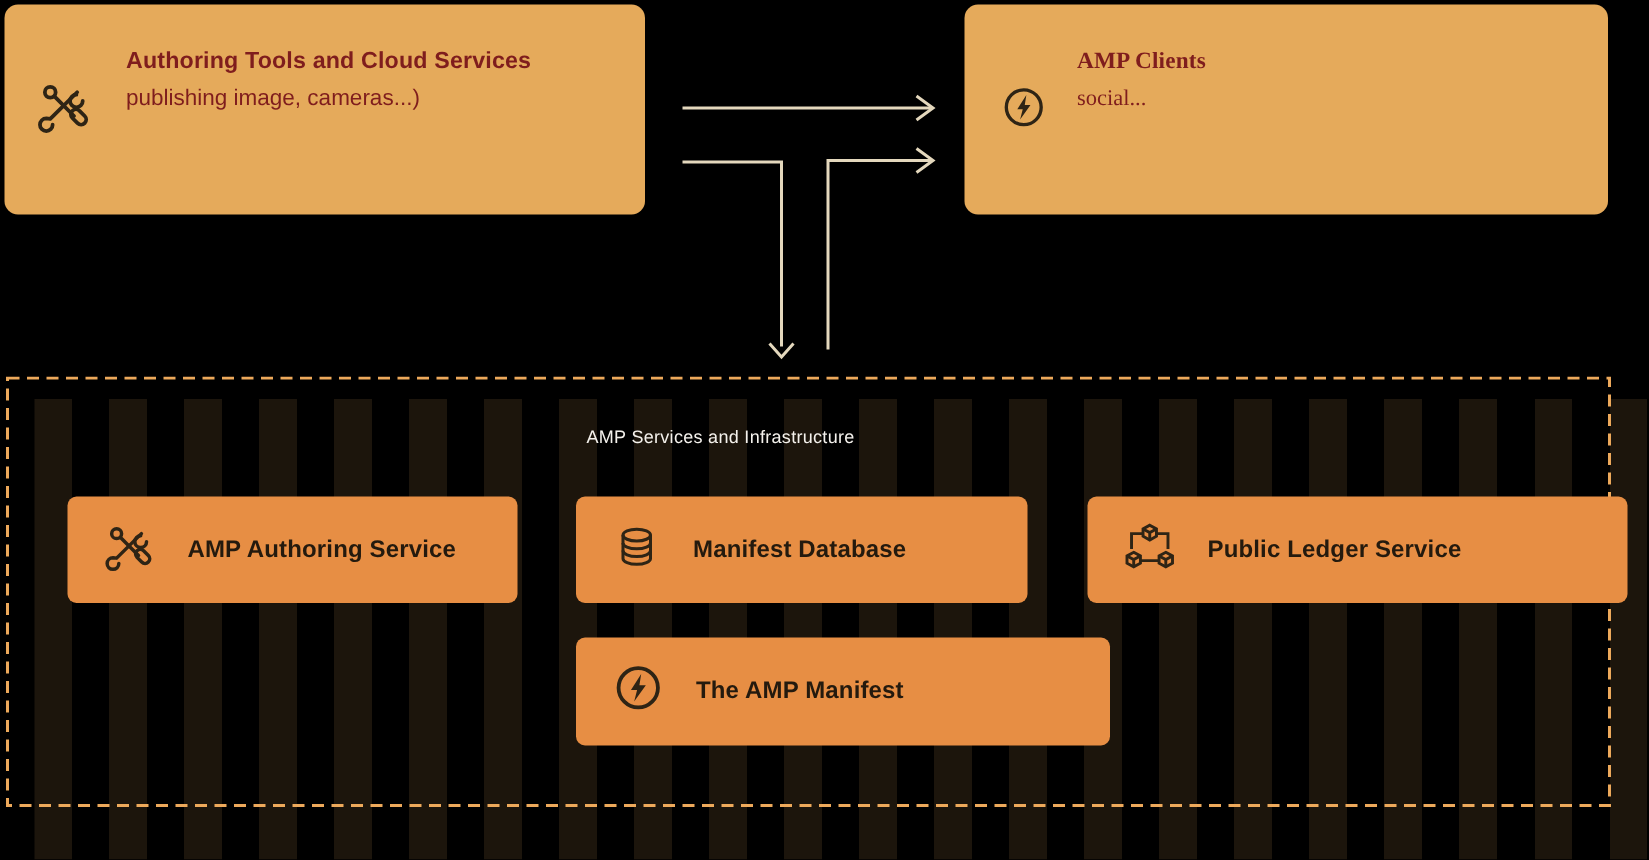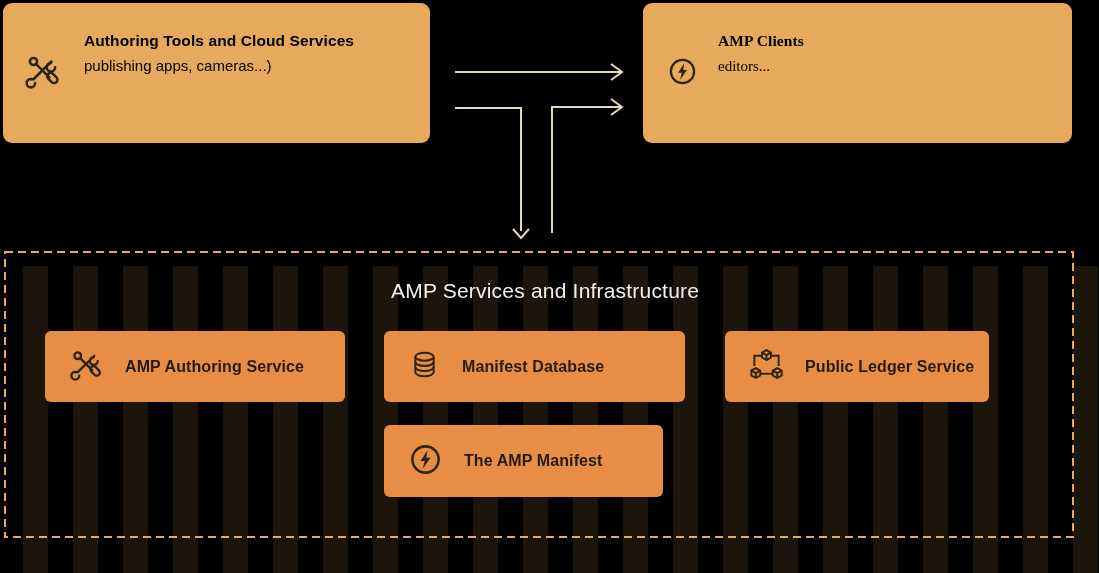--- a/index.html
+++ b/index.html
@@ -28,21 +28,21 @@
   .card .icon-wrap {
     position: absolute;
     color: #2E2415;
   }
   .card-top-left  .icon-wrap { left: 21px; top: 49px; }
   .card-top-right .icon-wrap { left: 24px; top: 53px; }
 
   .card .text-wrap {
     position: absolute;
     top: 26px;
-    color: #000000;
+    color: #7f1d1d;
   }
   .card-top-left  .text-wrap { left: 81px; width: 330px; }
   .card-top-right .text-wrap { left: 75px; width: 316px; font-family: Liberation Serif, serif; }
 
   .card-title {
     font-size: 15.5px;
     font-weight: bold;
     line-height: 24px;
     letter-spacing: 0.1px;
   }
@@ -70,21 +70,21 @@
     );
   }
   .dashed-layer {
     position: absolute;
     left: 4px; top: 251px;
     width: 1070px; height: 287px;
   }
   .services-title {
     position: absolute;
     left: 391px; top: 280px;
-    font-size: 21px;
+    font-size: 12px;
     line-height: 22px;
     color: #F4F1EC;
     letter-spacing: 0.2px;
     white-space: nowrap;
   }
 
   .service-box {
     position: absolute;
     background: #E78E44;
     border-radius: 6px;
@@ -96,22 +96,22 @@
   }
   .service-box .svc-icon { color: #2E2415; flex: 0 0 auto; }
   .service-box .svc-label {
     margin-left: 21px;
     font-size: 16px;
     font-weight: bold;
     letter-spacing: 0.1px;
   }
   .box-authoring { left: 45px;  top: 331px; width: 300px; height: 71px; }
   .box-manifest  { left: 384px; top: 331px; width: 301px; height: 71px; }
-  .box-ledger    { left: 725px; top: 331px; width: 264px; height: 71px; }
-  .box-ampman    { left: 384px; top: 425px; width: 279px; height: 72px; }
+  .box-ledger    { left: 725px; top: 331px; width: 360px; height: 71px; }
+  .box-ampman    { left: 384px; top: 425px; width: 356px; height: 72px; }
 </style>
 </head>
 <body>
 
 <svg width="0" height="0" style="position:absolute" aria-hidden="true">
   <defs>
     <symbol id="sym-tools" viewBox="0 0 36 36">
       <g fill="none" stroke="currentColor" stroke-width="2.4" stroke-linecap="round" stroke-linejoin="round">
 
         <circle cx="9" cy="9" r="3.4"></circle>
@@ -168,33 +168,33 @@
 </svg>
 
 <div class="card card-top-left">
   <span class="icon-wrap">
     <svg width="38" height="38">
         <use href="#sym-tools"></use>
       </svg>
   </span>
   <div class="text-wrap">
     <div class="card-title">Authoring Tools and Cloud Services</div>
-    <div class="card-body">publishing apps, cameras...)</div>
+    <div class="card-body">publishing image, cameras...)</div>
   </div>
 </div>
 
 <div class="card card-top-right">
   <span class="icon-wrap">
     <svg width="31" height="31">
         <use href="#sym-bolt-circle"></use>
       </svg>
   </span>
   <div class="text-wrap">
     <div class="card-title">AMP Clients</div>
-    <div class="card-body">editors...</div>
+    <div class="card-body">social...</div>
   </div>
 </div>
 
 <svg class="arrows-layer">
   <g fill="none" stroke="#E4D8BD" stroke-width="2">
 
     <path d="M455 72 H621"></path>
     <path d="M611 64 L622 72 L611 80"></path>
 
     <path d="M455 108 H521 V231"></path>

